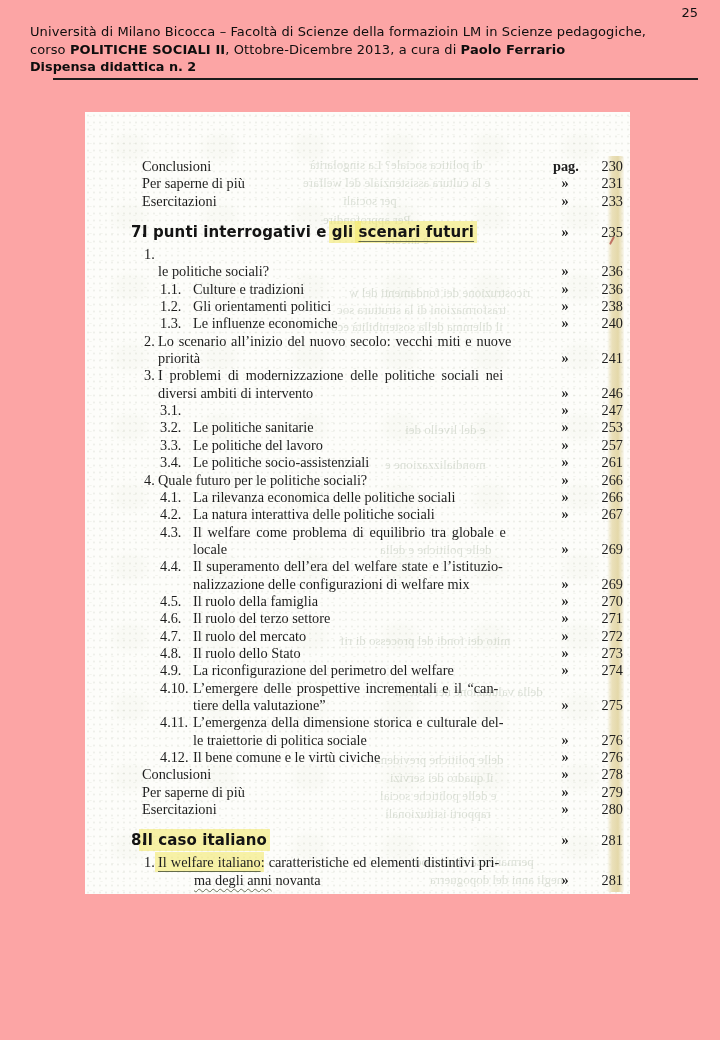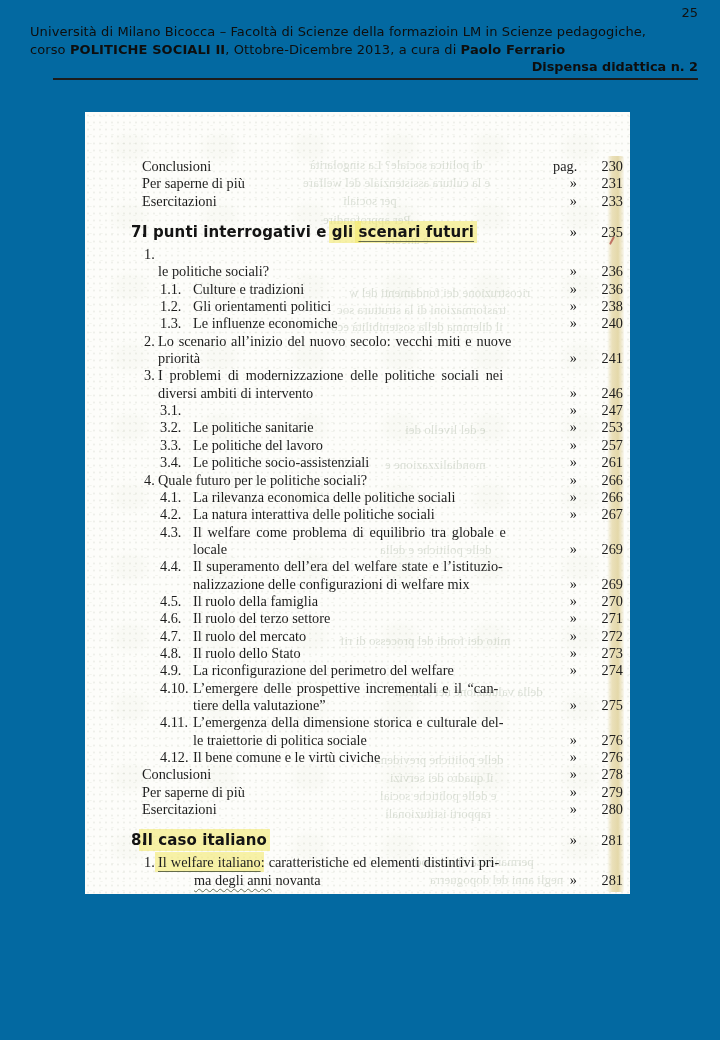--- a/index.html
+++ b/index.html
@@ -1,28 +1,28 @@
 <!DOCTYPE html>
 <html style="--hl: rgba(243,234,110,0.60); --strip: #eae0ba; --redmark: #b5584e; --bleed: #7f9177;"><head>
 <meta charset="utf-8">
 <style>
   * { margin:0; padding:0; box-sizing:border-box; }
   html,body { background:#ffffff; }
   body { width:720px; height:1040px; position:relative; overflow:hidden;
          font-family:"DejaVu Sans", sans-serif; }
 
-  .page { position:absolute; inset:0; background:#0369a1; }
+  .page { position:absolute; inset:0; background:#fca5a5; }
 
   
   .pagenum { position:absolute; top:5px; right:22px; font-size:13px; color:#111;
              font-family:"DejaVu Sans", sans-serif; }
   .hdr { position:absolute; left:30px; top:23px; width:668px; color:#0e0e0e;
          font-size:13px; line-height:17.5px; letter-spacing:0.1px; }
   .hdr .b { font-weight:bold; }
-  .hdr-line3 { position:absolute; left:30px; top:59px; width:668px; text-align:right;
+  .hdr-line3 { position:absolute; left:30px; top:59px; width:668px; text-align:left;
                font-weight:bold; font-size:12.8px; color:#0e0e0e; }
   .hdr-rule { position:absolute; left:53px; top:78px; width:645px; height:2px;
               background:#1c1c1c; }
 
   
   .scan { position:absolute; left:85px; top:112px; width:545px; height:782px;
           background-color:#fdfdfa;
           background-image:
             radial-gradient(rgba(140,150,122,0.13) 0.8px, transparent 1.1px),
             radial-gradient(rgba(140,150,122,0.09) 0.9px, transparent 1.2px),
@@ -50,22 +50,22 @@
   .lvl1 { padding-left:73px; }
   .lvl2 { padding-left:108px; }
   .row .num { position:absolute; top:0; }
   .lvl1 .num { left:59px; }
   .lvl2 .num { left:75px; }
   .heading { padding-left:57px; margin-top:12px; margin-bottom:4px;
              line-height:20px; min-height:20px;
              font-family:"DejaVu Sans", sans-serif; font-weight:bold;
              font-size:15px; letter-spacing:0.1px; color:#141414; }
   .heading .num { left:46px; }
-  .plabel { position:absolute; left:468px; width:24px; top:0; text-align:right;
-            font-family:"Liberation Serif", serif; font-weight:normal; font-size:14.3px; }
+  .plabel { position:absolute; left:468px; width:24px; top:0; text-align:center;
+            font-family:"Liberation Serif", serif; font-weight:bold; font-size:14.3px; }
   .pnum   { position:absolute; left:506px; width:32px; top:0; text-align:right;
             font-family:"Liberation Serif", serif; font-weight:normal; font-size:14.3px;
             color:#1d1d1d; }
   .heading .plabel, .heading .pnum { line-height:20px; }
 
   .hl { background:var(--hl); box-shadow:3px 0 0 var(--hl), -3px 0 0 var(--hl);
         padding:2px 0; }
   .ul-line { text-decoration:underline; text-decoration-thickness:1.1px;
              text-decoration-color:rgba(75,85,58,0.85); text-underline-offset:3.5px; }
   .ul-wavy { text-decoration:underline; text-decoration-style:wavy;

